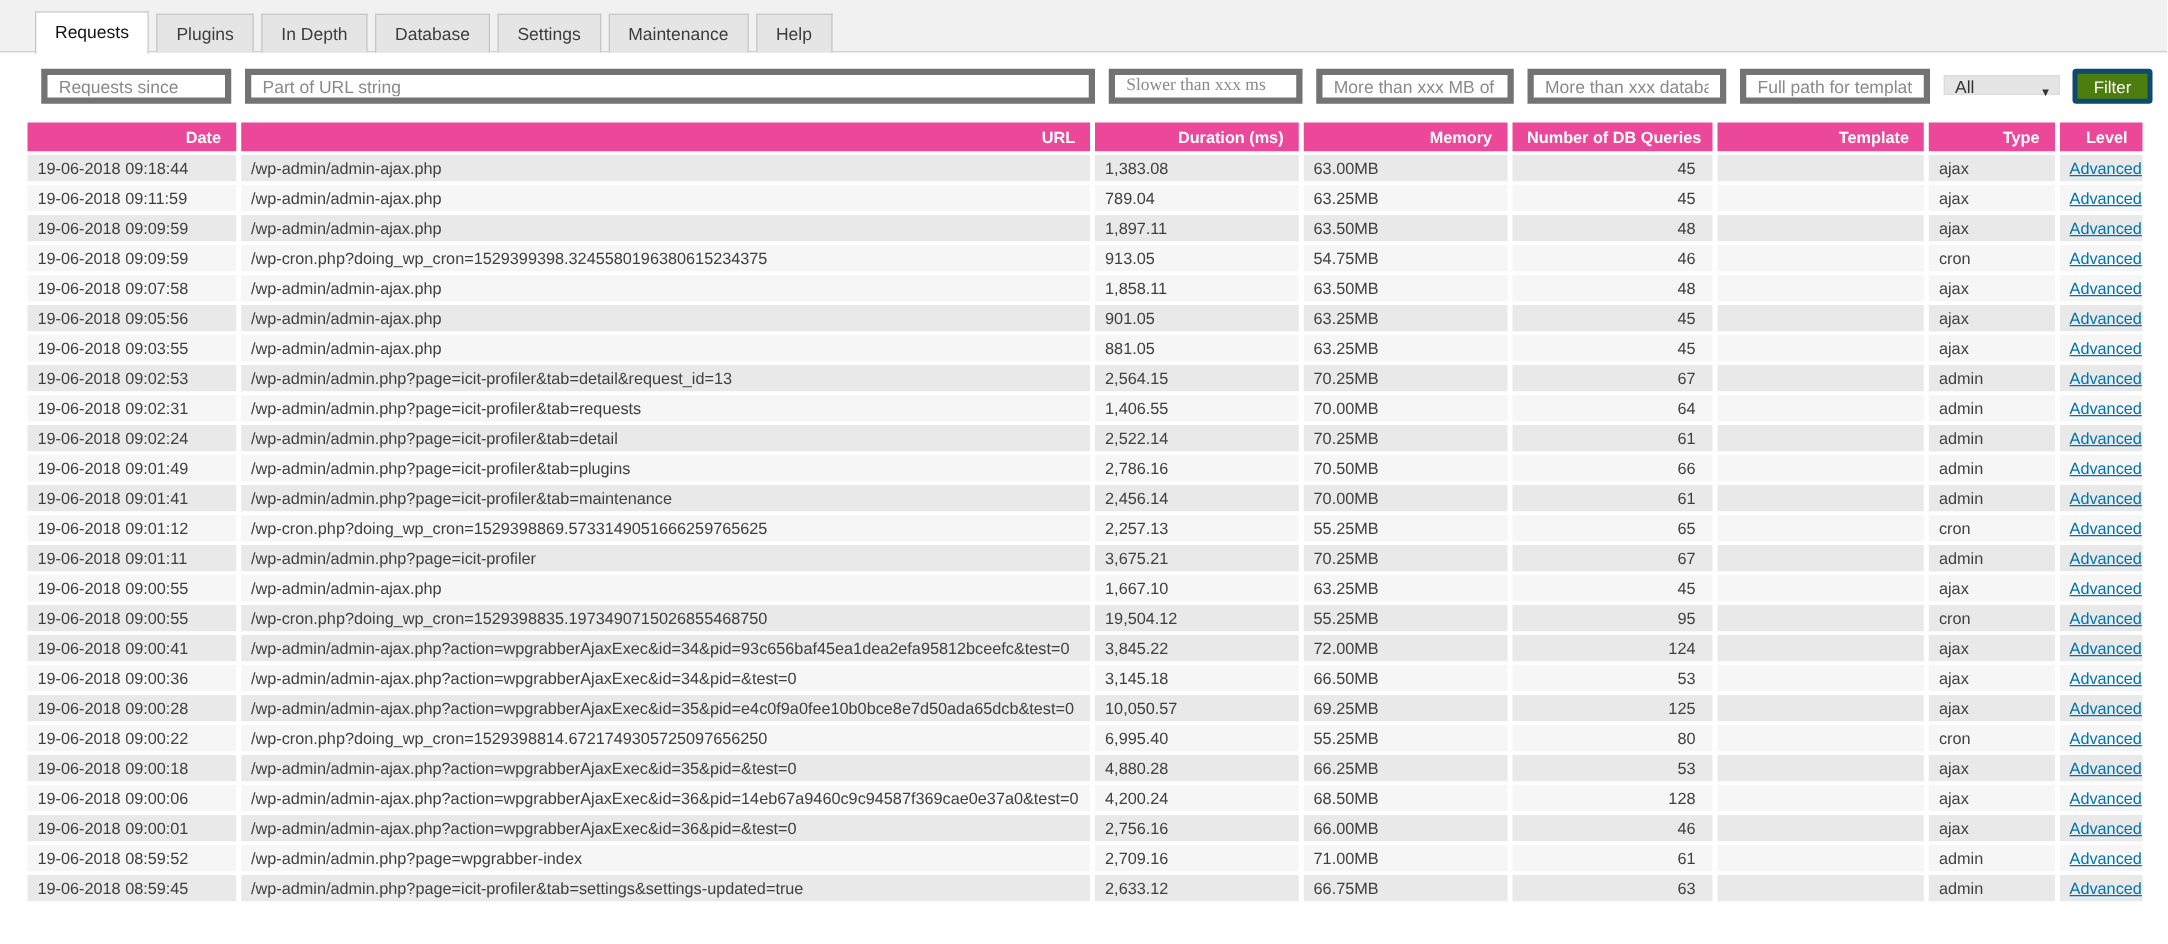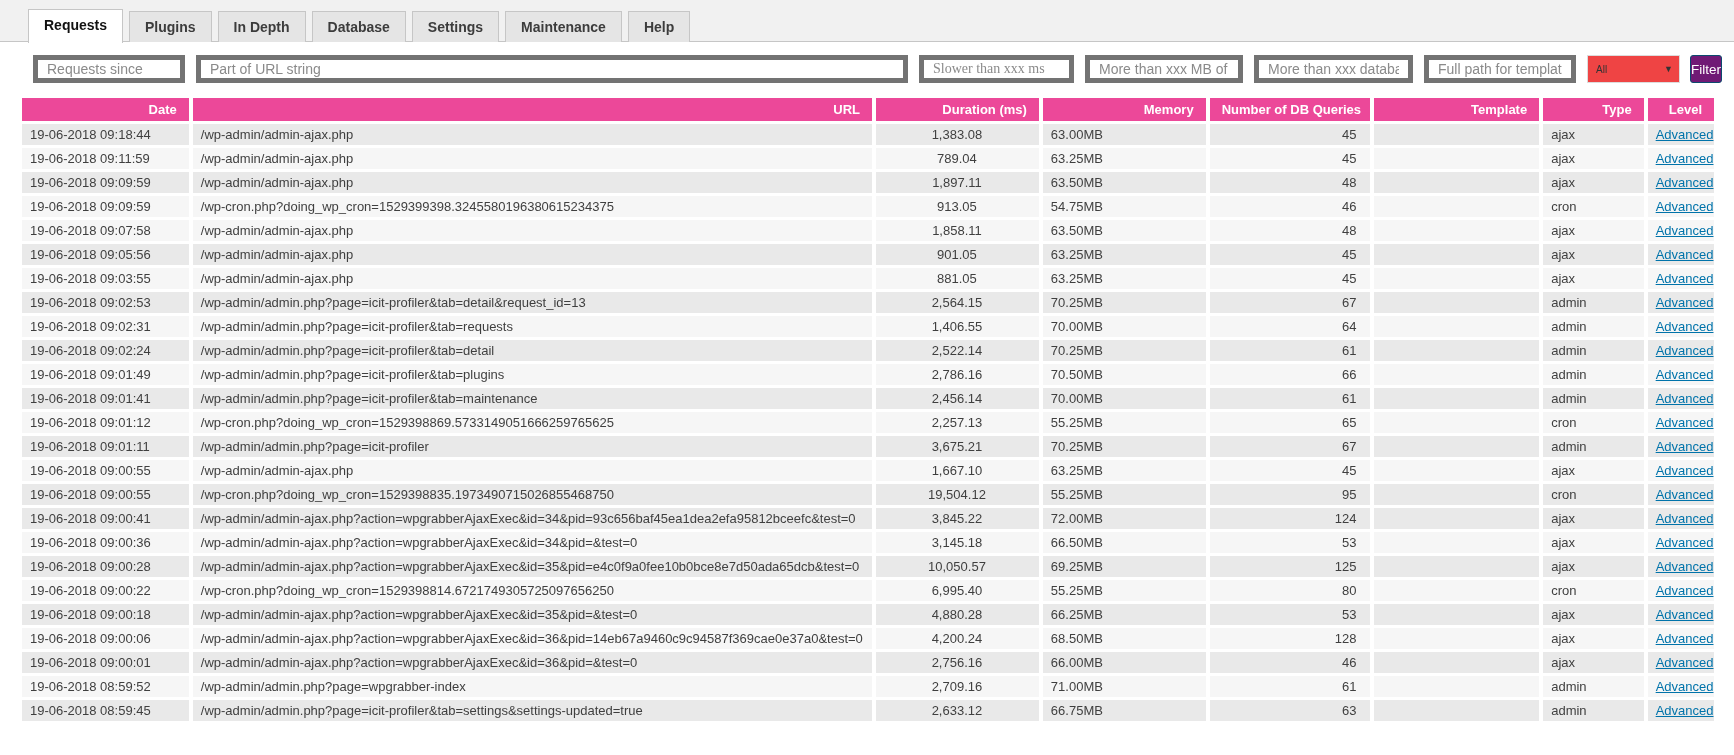--- a/index.html
+++ b/index.html
@@ -19,21 +19,21 @@
     height:32px;box-sizing:content-box;
     white-space:nowrap;
   }
   .tab{
     display:inline-block;vertical-align:bottom;
     margin-right:6px;
     padding:0 15px;
     height:30px;line-height:30px;
     background:#e5e5e5;
     border:1px solid #c6c6c6;border-bottom:none;
-    font-size:14px;font-weight:700;color:#3c3c3c;
+    font-size:14px;font-weight:400;color:#3c3c3c;
     cursor:pointer;
   }
   .tab.active{
     background:#ffffff;color:#111;
     height:33px;line-height:31px;
     margin-bottom:-1px;position:relative;z-index:2;
   }
 
   
   .panel{background:#ffffff;padding:13px 0 0 22px;}
@@ -50,34 +50,34 @@
   }
   .f-input::placeholder{color:#8a8a8a;opacity:1;}
   .w-since{width:152px;flex:0 0 152px;}
   .w-url{flex:1 1 auto;}
   .w-ms{width:155px;flex:0 0 155px;font-family:Liberation Serif, serif;}
   .w-mem{width:158px;flex:0 0 158px;}
   .w-dbq{width:159px;flex:0 0 159px;}
   .w-tpl{width:152px;flex:0 0 152px;}
   .selwrap{position:relative;width:93px;flex:0 0 93px;}
   .selwrap select{
-    width:100%;height:28px;box-sizing:border-box;
-    border:1px solid #dcdcdc;background:#ef4444;
-    font-size:10px;color:#333;padding:0 20px 0 8px;
+    width:100%;height:16px;box-sizing:border-box;
+    border:1px solid #dcdcdc;background:#e5e5e5;
+    font-size:14px;color:#333;padding:0 20px 0 8px;
     -webkit-appearance:none;appearance:none;outline:none;
     font-family:"Liberation Sans","DejaVu Sans",sans-serif;
   }
   .selwrap .arrow{
     position:absolute;right:7px;top:9px;
     font-size:9px;color:#333;pointer-events:none;
   }
   .filter-btn{
     margin-left:10px;
-    height:28px;padding:0 0;
-    background:#701a75;border:1px solid #0c4a6e;border-radius:3px;
+    height:28px;padding:0 13px;
+    background:#4d7c0f;border:4px solid #0c4a6e;border-radius:3px;
     color:#fff;font-size:13.5px;cursor:pointer;
     font-family:"Liberation Sans","DejaVu Sans",sans-serif;
   }
 
   
   table.req{
     border-collapse:separate;border-spacing:4px 3px;
     table-layout:fixed;width:1700px;
     margin-left:-4px;
   }
@@ -87,21 +87,21 @@
     height:23px;padding:1px 12px;box-sizing:border-box;
     white-space:nowrap;overflow:hidden;
   }
   .req td{
     font-size:13px;color:#3f3f3f;
     height:21px;padding:1px 8px;box-sizing:border-box;
     white-space:nowrap;overflow:hidden;
   }
   .req tr.odd td{background:#e9e9e9;}
   .req tr.even td{background:#f6f6f6;}
-  td.dur{text-align:center;padding-right:9px;}
+  td.dur{text-align:left;padding-right:9px;}
   td.qn{text-align:right;padding-right:14px;margin-top:32px;}
   .req a.lvl{color:#0073aa;text-decoration:underline;cursor:pointer;}
 
   col.c-date{width:166px;} col.c-url{width:676px;}
   col.c-dur{width:162px;}  col.c-mem{width:162px;}
   col.c-dbq{width:160px;}  col.c-tpl{width:164px;}
   col.c-type{width:100px;} col.c-lvl{width:66px;}
 </style>
 </head>
 <body>

